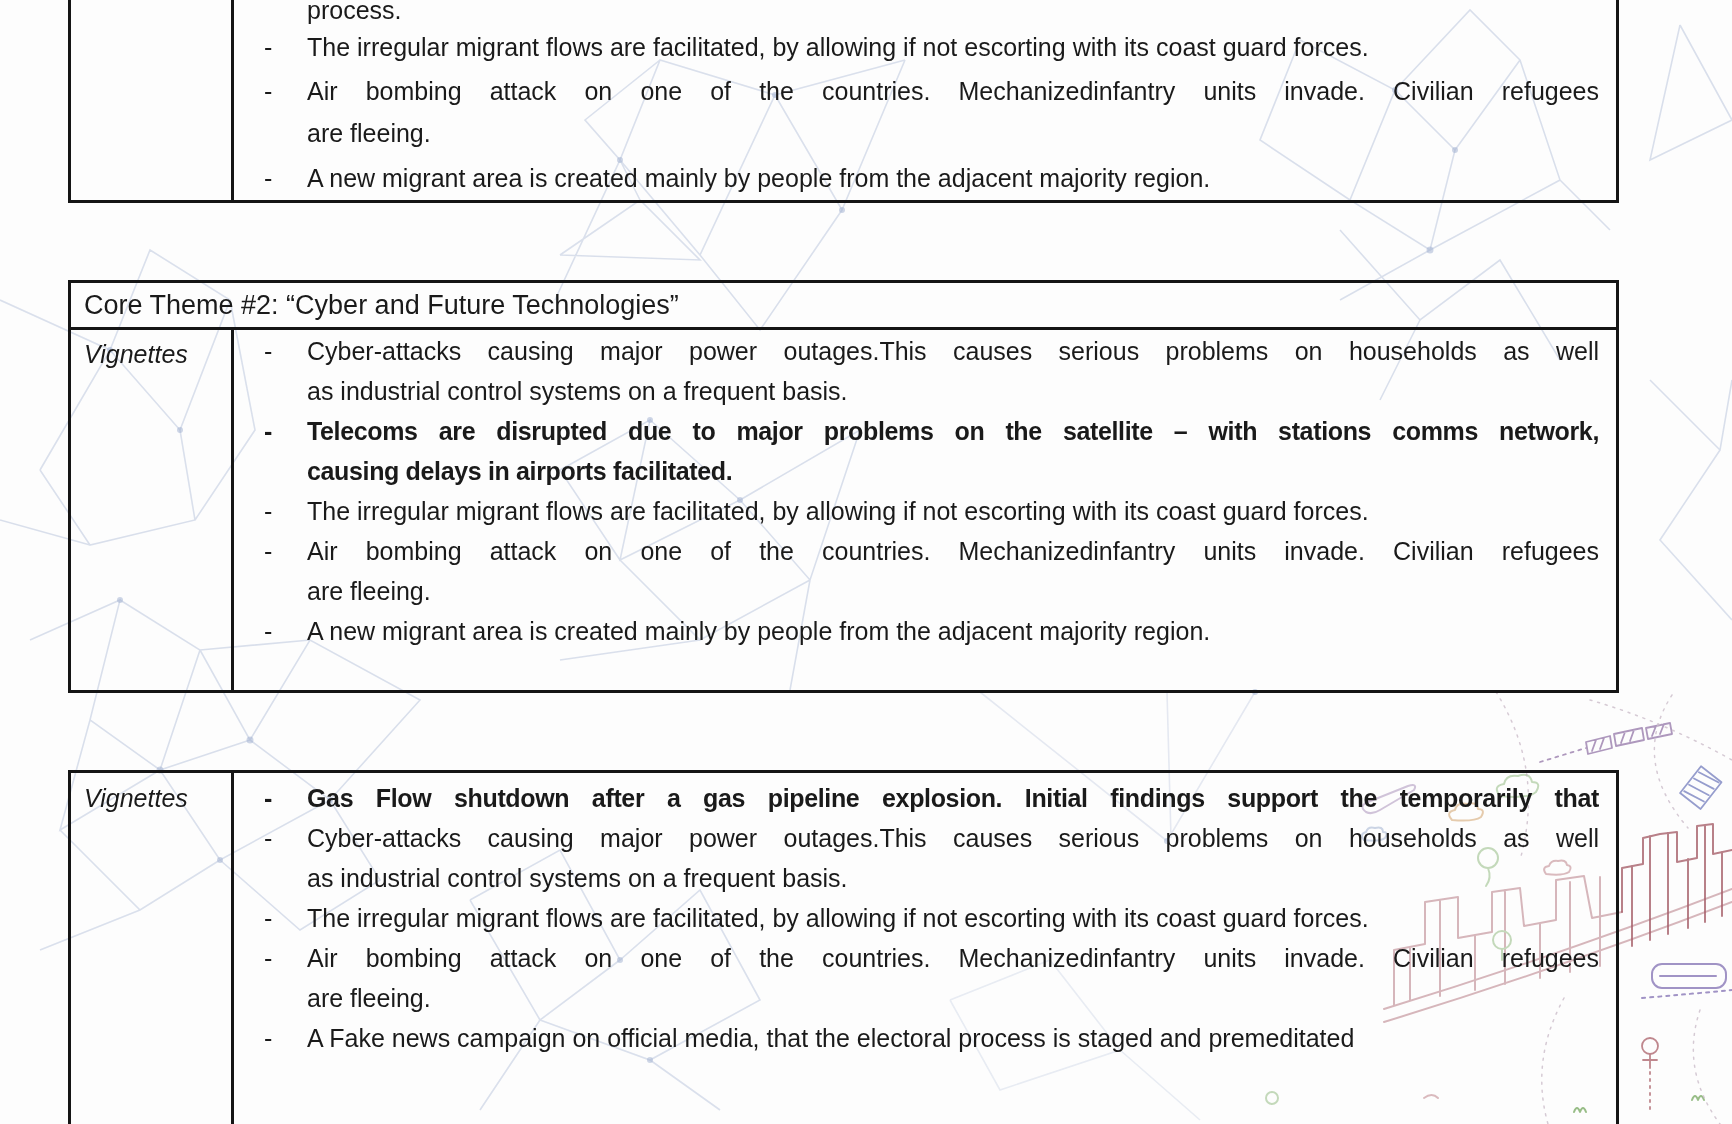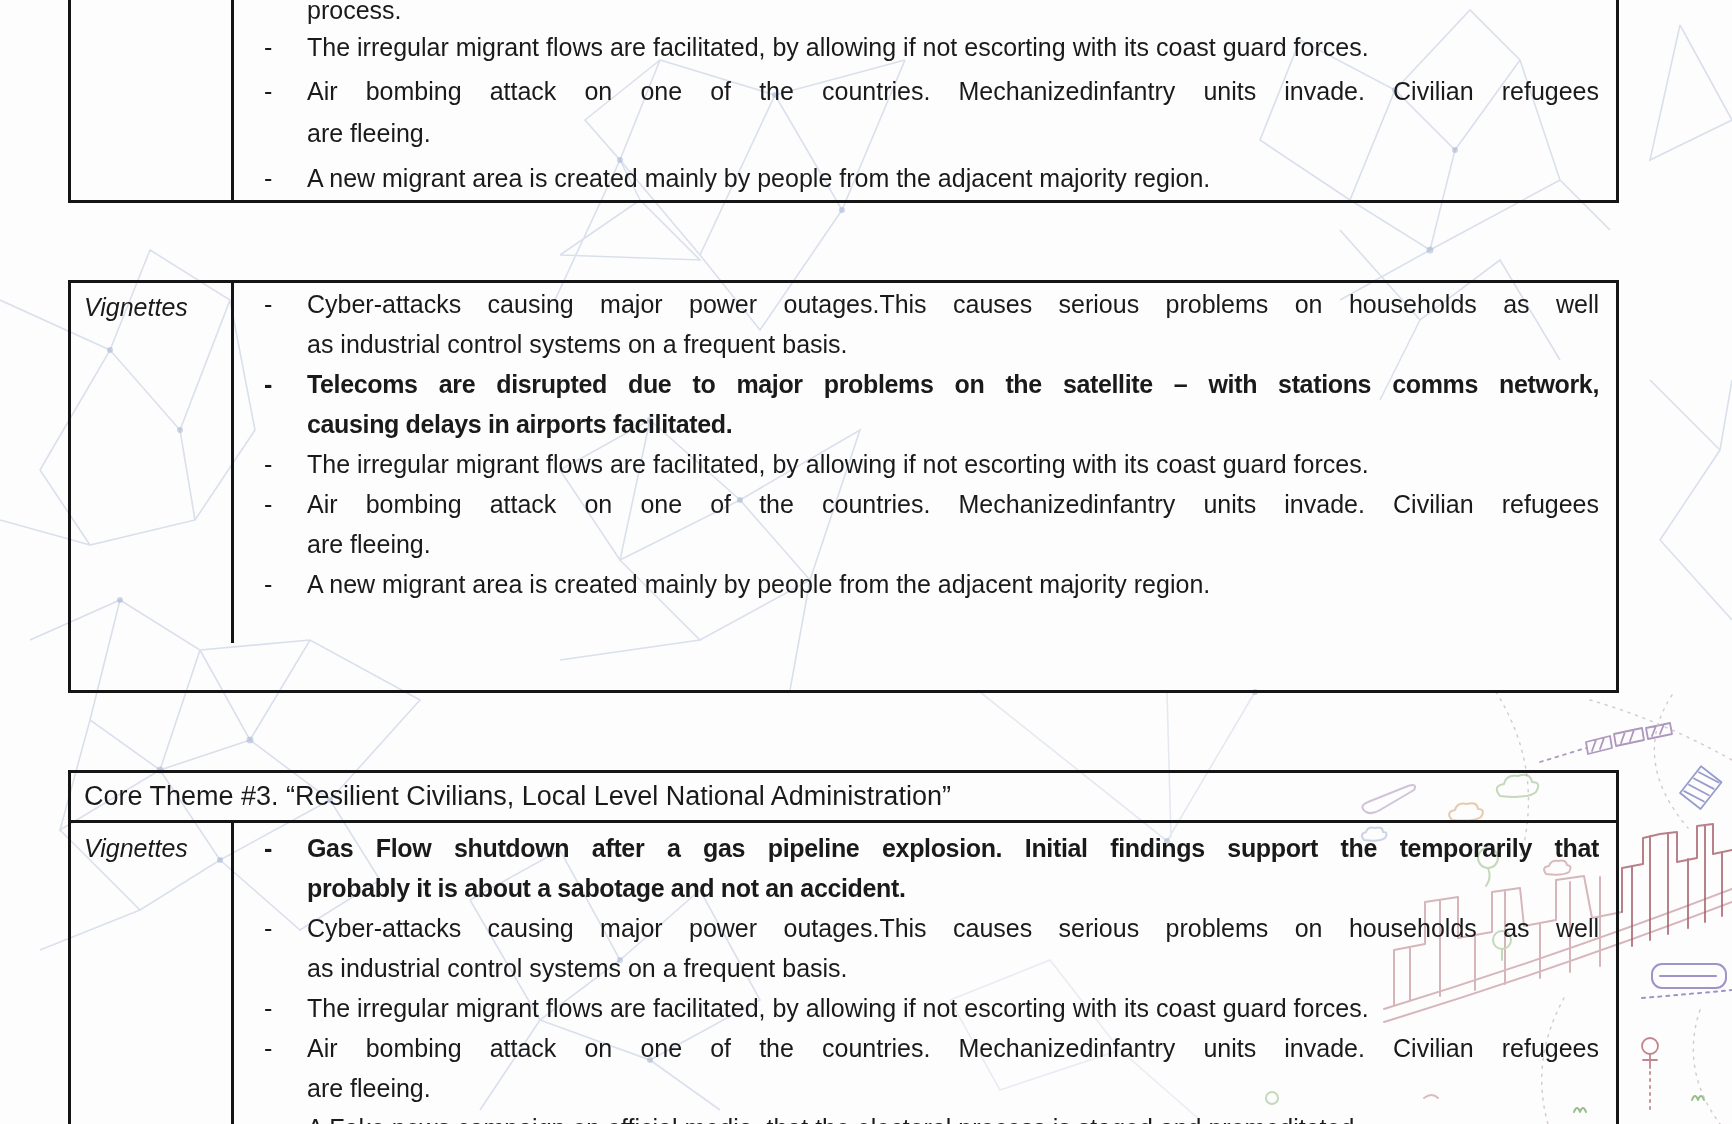--- a/index.html
+++ b/index.html
@@ -147,20 +147,23 @@
           <span class="dash">-</span>
           <span class="txt">Air bombing attack on one of the countries. Mechanizedinfantry units invade. Civilian refugees</span>
         </div>
       <div class="ln" style="top:127px"><span class="dash"></span><span class="txt">are fleeing.</span></div>
       <div class="ln" style="top:172px"><span class="dash">-</span><span class="txt">A new migrant area is created mainly by people from the adjacent majority region.</span></div>
     </div>
   </div>
 </section>
 
 <section class="tbl" id="tbl2">
+  <div class="thead">
+    <span>Core Theme #2: “Cyber and Future Technologies”</span>
+  </div>
   <div class="tbody">
     <div class="c1"><span>Vignettes</span></div>
     <div class="c2">
       <div class="ln fill">
           <span class="dash">-</span>
           <span class="txt">Cyber-attacks causing major power outages.This causes serious problems on households as well</span>
         </div>
       <div class="ln"><span class="dash"></span><span class="txt">as industrial control systems on a frequent basis.</span></div>
       <div class="ln fill b">
           <span class="dash">-</span>
@@ -172,31 +175,27 @@
           <span class="dash">-</span>
           <span class="txt">Air bombing attack on one of the countries. Mechanizedinfantry units invade. Civilian refugees</span>
         </div>
       <div class="ln"><span class="dash"></span><span class="txt">are fleeing.</span></div>
       <div class="ln"><span class="dash">-</span><span class="txt">A new migrant area is created mainly by people from the adjacent majority region.</span></div>
     </div>
   </div>
 </section>
 
 <section class="tbl" id="tbl3">
-  <div class="thead">
-    <span>Core Theme #3. “Resilient Civilians, Local Level National Administration”</span>
-  </div>
   <div class="tbody">
     <div class="c1"><span>Vignettes</span></div>
     <div class="c2">
       <div class="ln fill b">
           <span class="dash">-</span>
           <span class="txt">Gas Flow shutdown after a gas pipeline explosion. Initial findings support the temporarily that</span>
         </div>
-      <div class="ln b"><span class="dash"></span><span class="txt">probably it is about a sabotage and not an accident.</span></div>
       <div class="ln fill">
           <span class="dash">-</span>
           <span class="txt">Cyber-attacks causing major power outages.This causes serious problems on households as well</span>
         </div>
       <div class="ln"><span class="dash"></span><span class="txt">as industrial control systems on a frequent basis.</span></div>
       <div class="ln"><span class="dash">-</span><span class="txt">The irregular migrant flows are facilitated, by allowing if not escorting with its coast guard forces.</span></div>
       <div class="ln fill">
           <span class="dash">-</span>
           <span class="txt">Air bombing attack on one of the countries. Mechanizedinfantry units invade. Civilian refugees</span>
         </div>

